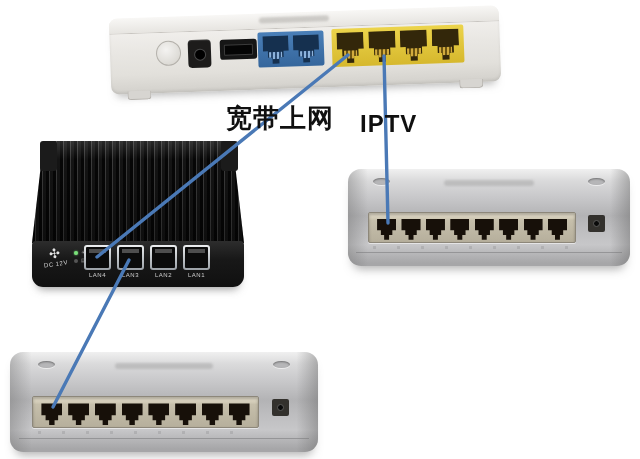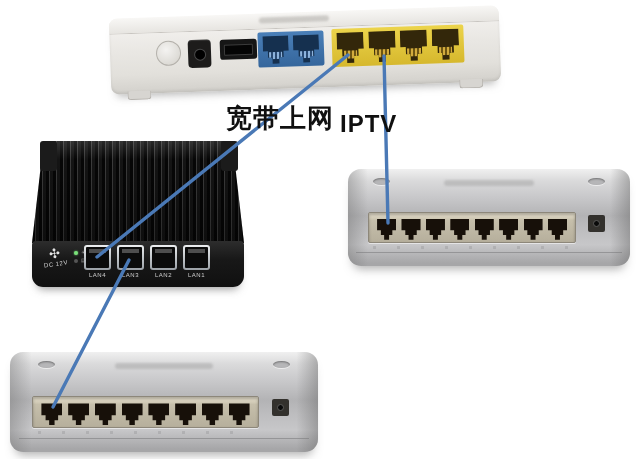--- a/index.html
+++ b/index.html
@@ -5,21 +5,21 @@
   html,body{margin:0;padding:0;background:#fff;}
   .stage{
     position:relative;width:640px;height:459px;overflow:hidden;background:#ffffff;
     font-family:"Liberation Sans","DejaVu Sans",sans-serif;
   }
   
   .cables{position:absolute;left:0;top:0;width:640px;height:459px;z-index:20;pointer-events:none;}
   
   .conn-label{position:absolute;z-index:30;color:#101010;font-weight:bold;}
   .lbl-broadband{left:226px;top:101px;font-size:26px;letter-spacing:1px;}
-  .lbl-iptv{left:340px;top:110px;font-size:24px;letter-spacing:1px;}
+  .lbl-iptv{left:360px;top:110px;font-size:24px;letter-spacing:1px;}
 
   
   .router{position:absolute;left:110px;top:12px;width:390px;height:76px;z-index:10;
     transform:rotate(-2deg);border-radius:8px;
     background:linear-gradient(180deg,#fbfaf8 0%,#f1efec 18%,#e9e7e3 45%,#e2e0db 75%,#d2d0cb 100%);
     box-shadow:0 8px 9px -6px rgba(120,120,120,.55), inset 0 -2px 3px rgba(0,0,0,.08);}
   .router-top{position:absolute;left:0;top:0;right:0;height:15px;border-radius:8px 8px 0 0;
     background:linear-gradient(180deg,#f8f7f5,#e7e5e1);border-bottom:1px solid #c8c5c0;}
   .router-logo-smudge{position:absolute;left:150px;top:4px;width:70px;height:6px;border-radius:3px;
     background:rgba(160,158,152,.45);filter:blur(1px);}

